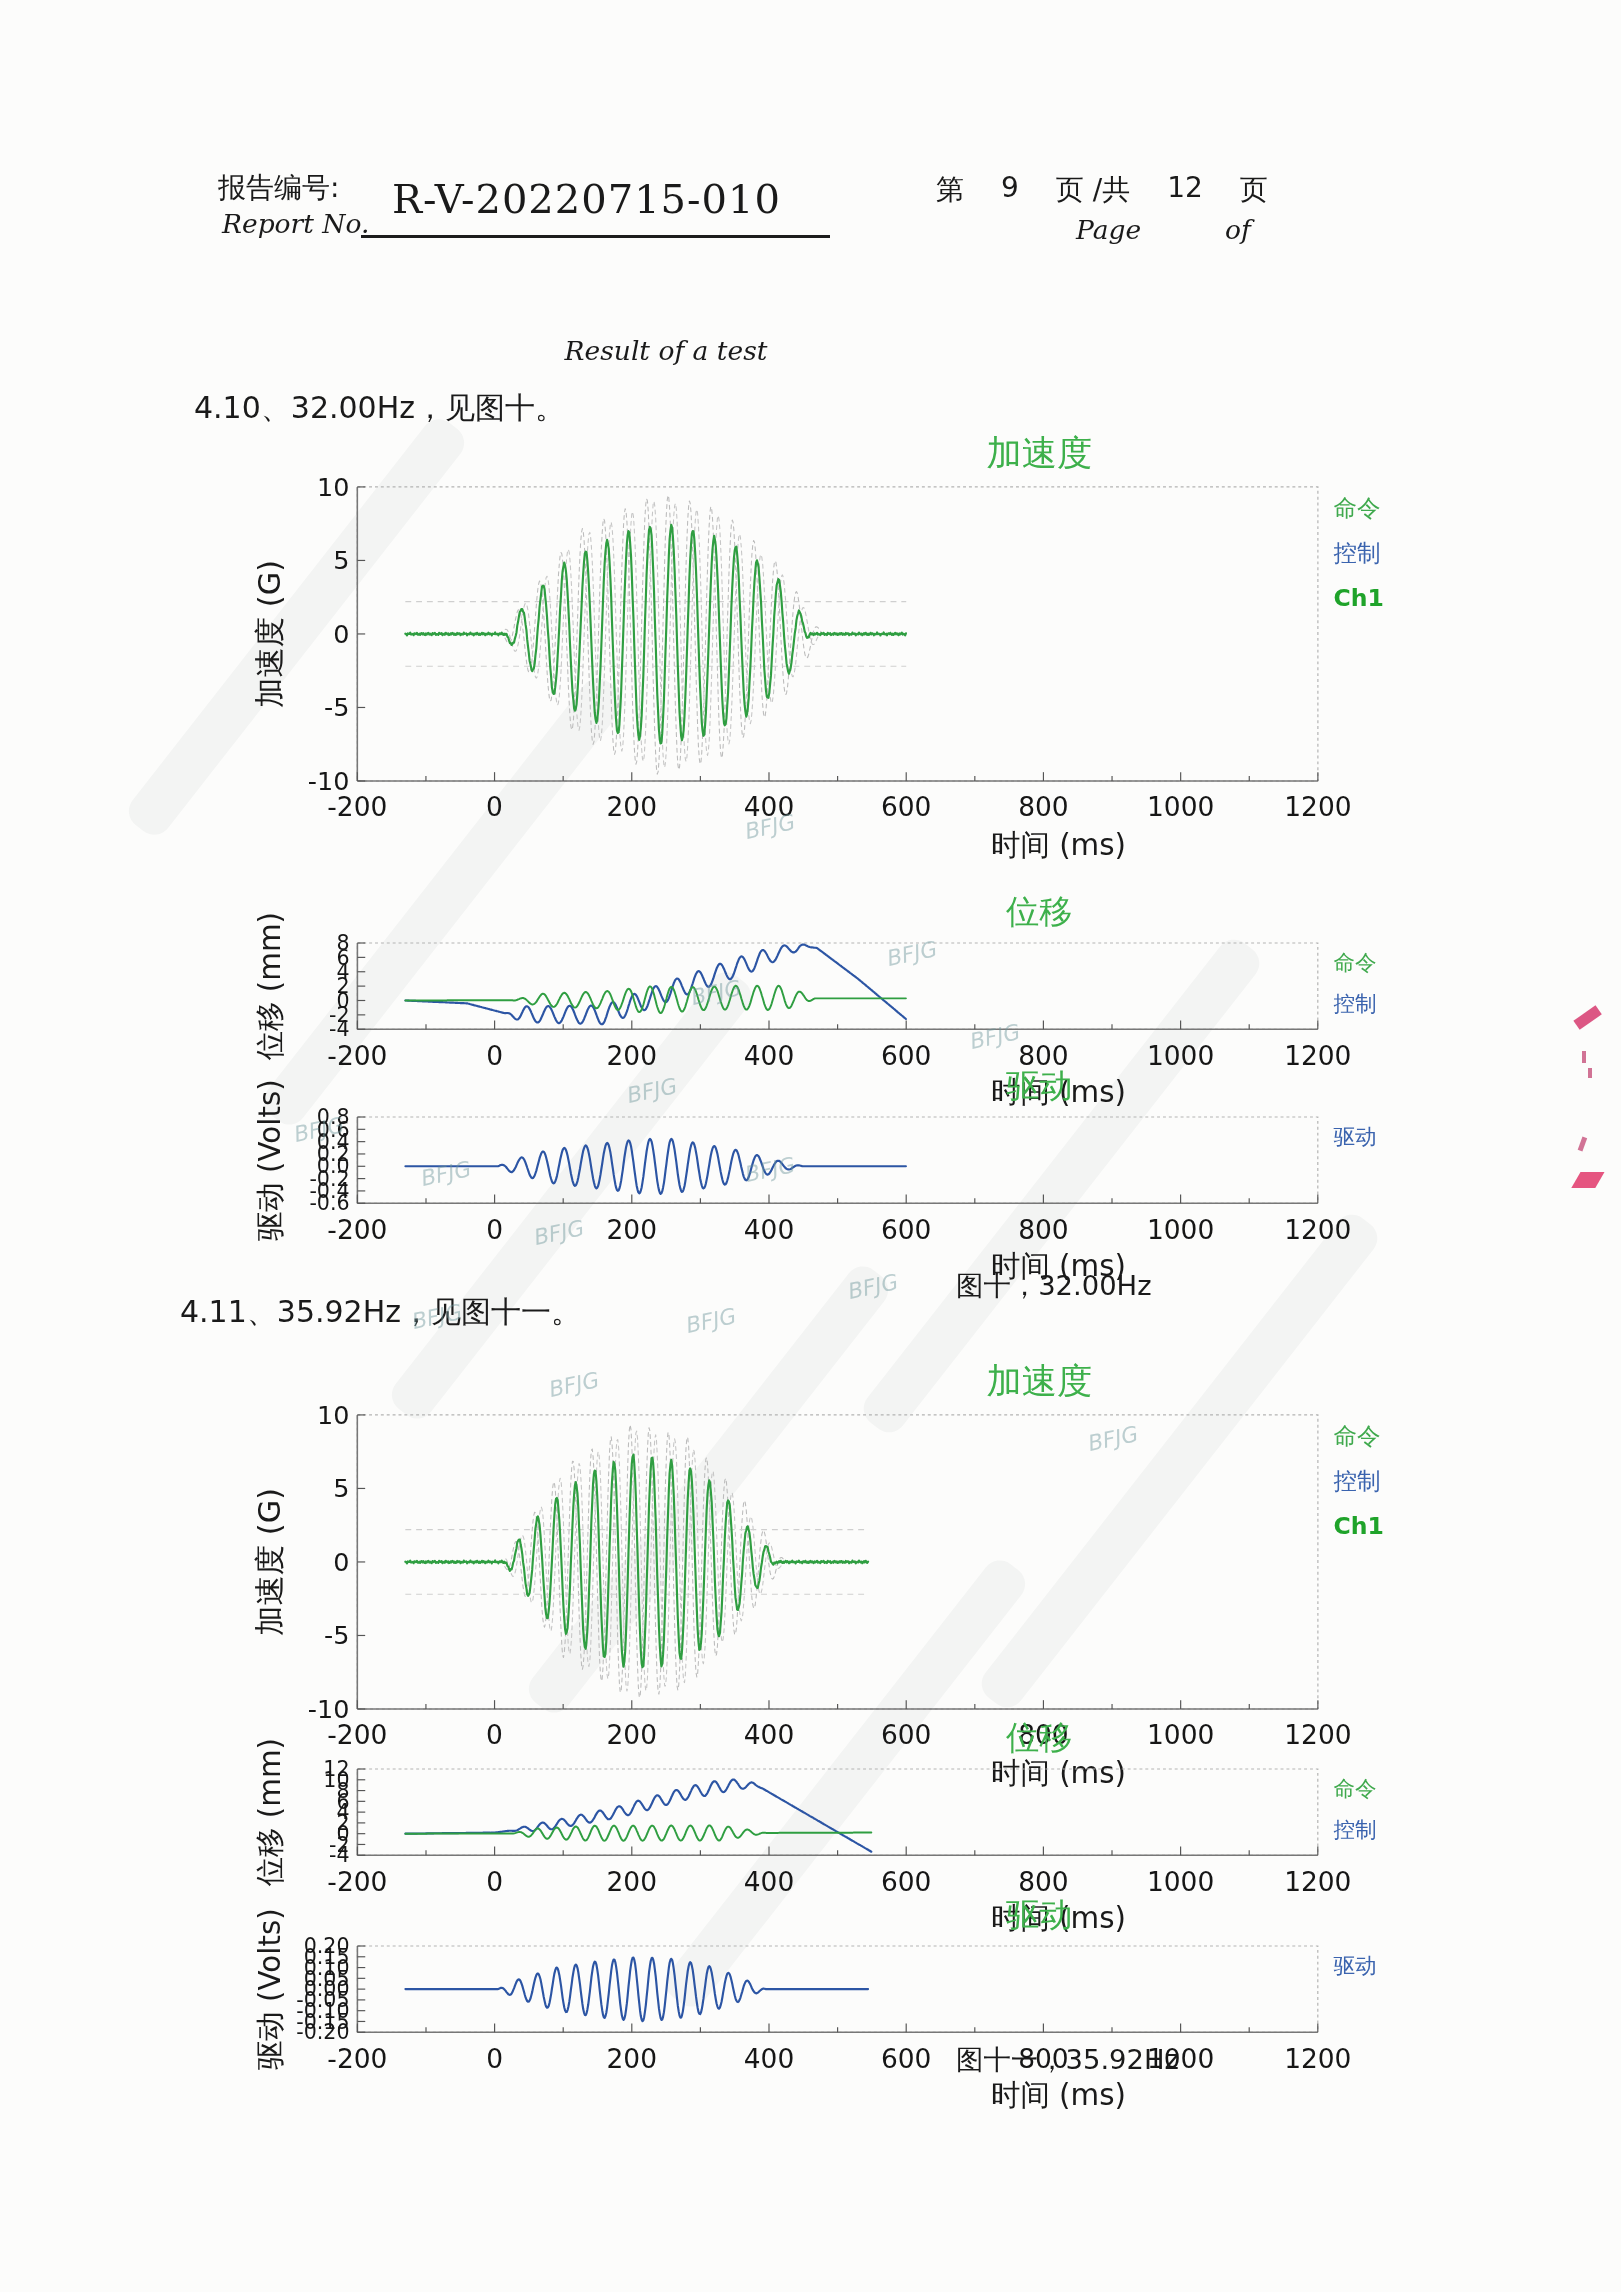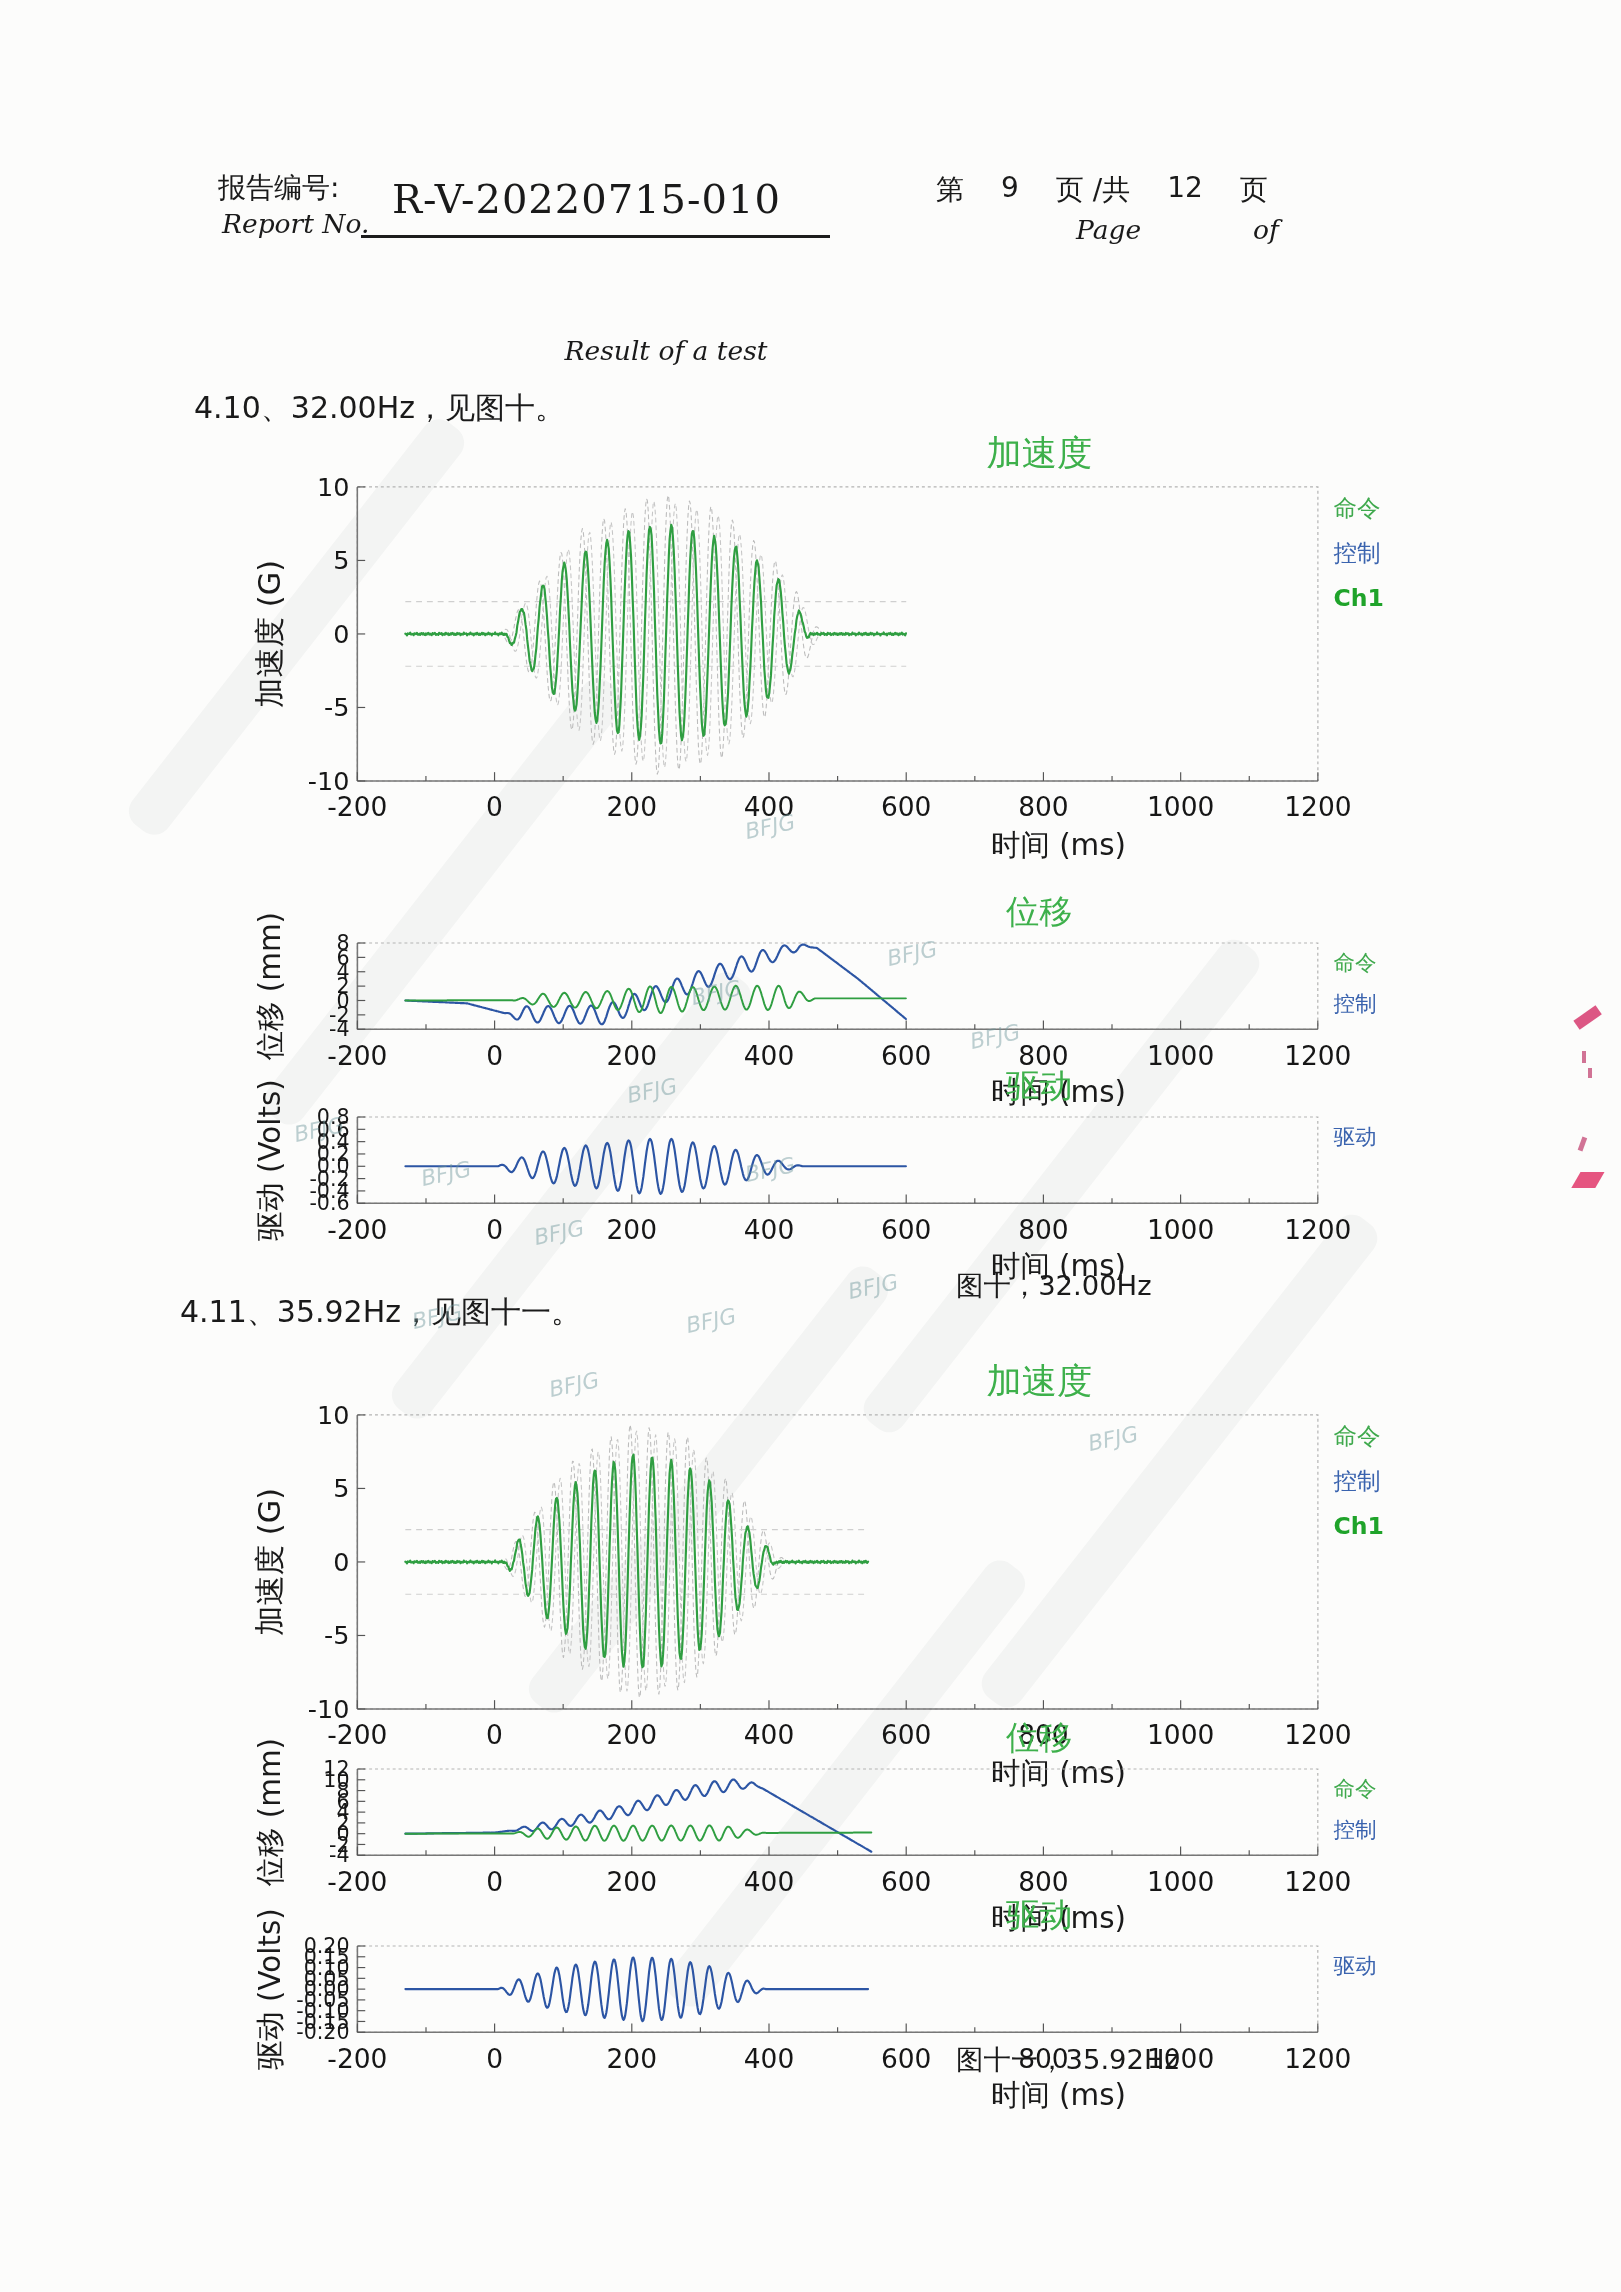--- a/index.html
+++ b/index.html
@@ -41,21 +41,21 @@
   <div class="abs report-no" style="left:392px;top:176px;">R-V-20220715-010</div>
   <div class="abs underline" style="left:361px;top:235px;width:469px;"></div>
   <div class="abs pageinfo" style="left:936px;top:171px;">
     <span>第</span>
     <span>9</span>
     <span>页 /共</span>
     <span>12</span>
     <span>页</span>
   </div>
   <div class="abs hdr-en" style="left:1076px;top:214px;">Page</div>
-  <div class="abs hdr-en" style="left:1225px;top:214px;margin-left:28px;">of</div>
+  <div class="abs hdr-en" style="left:1225px;top:214px;">of</div>
 
   <div class="abs doc-subtitle" style="left:529px;top:335px;width:274px;">Result of a test</div>
 
   <div class="abs section-heading" style="left:194px;top:388px;">4.10、32.00Hz，见图十。</div>
 
   <svg class="abs" style="left:225px;top:426px;" width="1186" height="461" viewBox="0 0 1210 470">
       <rect x="135" y="62" width="980" height="300" fill="none" stroke="#b3b3b3" stroke-width="1.2" stroke-dasharray="3,3"></rect>
       <line x1="135" y1="62" x2="135" y2="362" stroke="#777" stroke-width="1.6"></line>
       <line x1="135" y1="362" x2="1115" y2="362" stroke="#777" stroke-width="1.6"></line>
       <line x1="135" y1="362" x2="135" y2="353" stroke="#555" stroke-width="1.2"></line>

